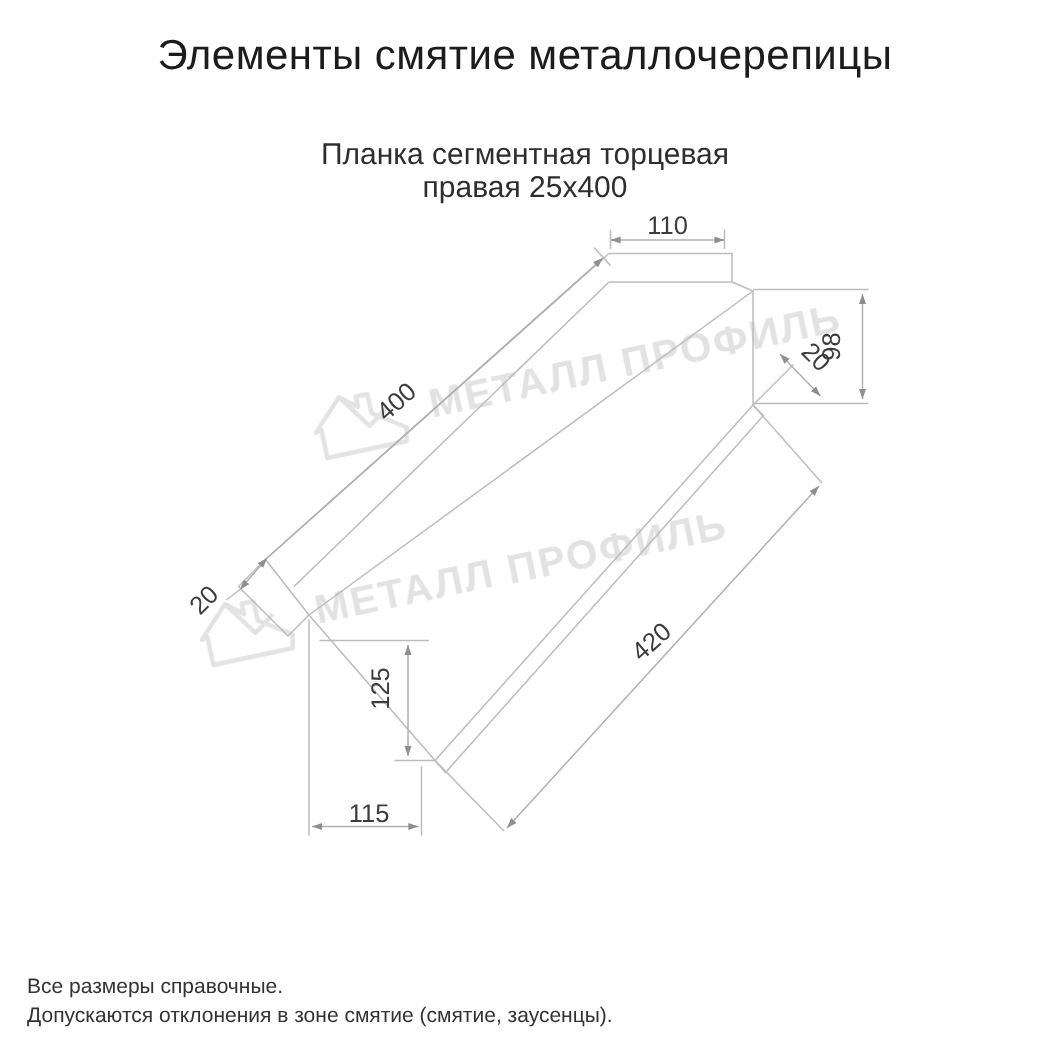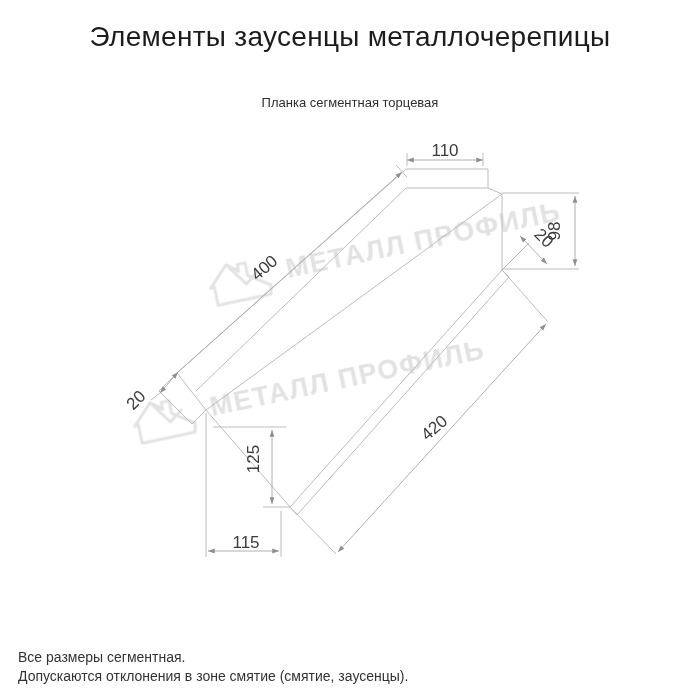--- a/index.html
+++ b/index.html
@@ -6,21 +6,21 @@
   .page{
     position:relative;width:700px;height:700px;background:#ffffff;overflow:hidden;
     font-family:"Liberation Sans", sans-serif;
   }
   .title{
     position:absolute;top:20px;left:0;width:700px;text-align:center;
     font-size:28px;line-height:34px;font-weight:400;color:#1c1c1c;letter-spacing:.3px;margin:0;
   }
   .subtitle{
     position:absolute;top:92px;left:0;width:700px;text-align:center;
-    font-size:13px;line-height:22px;color:#2e2e2e;
+    font-size:20px;line-height:22px;color:#2e2e2e;
   }
   .wm{
     position:absolute;display:flex;align-items:center;gap:10px;
     transform-origin:left center;transform:rotate(-12deg);
     filter:blur(0.5px);white-space:nowrap;z-index:1;
   }
   .wm-text{
     font-weight:700;font-size:27px;letter-spacing:1.5px;color:#e2e2e2;
   }
   .wm-upper{left:208px;top:262px;}
@@ -32,24 +32,25 @@
   .footer{
     position:absolute;left:18px;top:648px;
     font-size:14px;line-height:19px;color:#333333;
   }
 </style>
 </head>
 <body>
 
 <div class="page">
 
-  <h1 class="title">Элементы заусенцы металлочерепицы</h1>
+  <h1 class="title">Элементы смятие металлочерепицы</h1>
 
   <div class="subtitle">
     <div>Планка сегментная торцевая</div>
+    <div>правая 25х400</div>
   </div>
 
   <div class="wm wm-upper">
     <svg width="70" height="48" viewBox="0 0 70 48">
       <g fill="none" stroke="#e3e3e3" stroke-width="3" stroke-linejoin="round">
         <path d="M6,45 L6,26 L2,27 L22,7 L33,16 L33,9 L41,9 L41,22 L62,36 L60,45 Z"></path>
         <path d="M22,7 L38,30 L52,20"></path>
       </g>
     </svg>
     <span class="wm-text">МЕТАЛЛ ПРОФИЛЬ</span>
@@ -110,17 +111,17 @@
     <text transform="translate(560,231) rotate(-90)" text-anchor="middle">98</text>
     <text transform="translate(540,242) rotate(45)" text-anchor="middle">20</text>
     <text transform="translate(268,272) rotate(-41)" text-anchor="middle">400</text>
     <text transform="translate(140,404) rotate(-45)" text-anchor="middle">20</text>
     <text transform="translate(438,432) rotate(-41)" text-anchor="middle">420</text>
     <text transform="translate(259,459) rotate(-90)" text-anchor="middle">125</text>
     <text x="246" y="548" text-anchor="middle">115</text>
   </svg>
 
   <div class="footer">
-    <div>Все размеры сегментная.</div>
+    <div>Все размеры справочные.</div>
     <div>Допускаются отклонения в зоне смятие (смятие, заусенцы).</div>
   </div>
 
 </div>
 
 </body></html>

